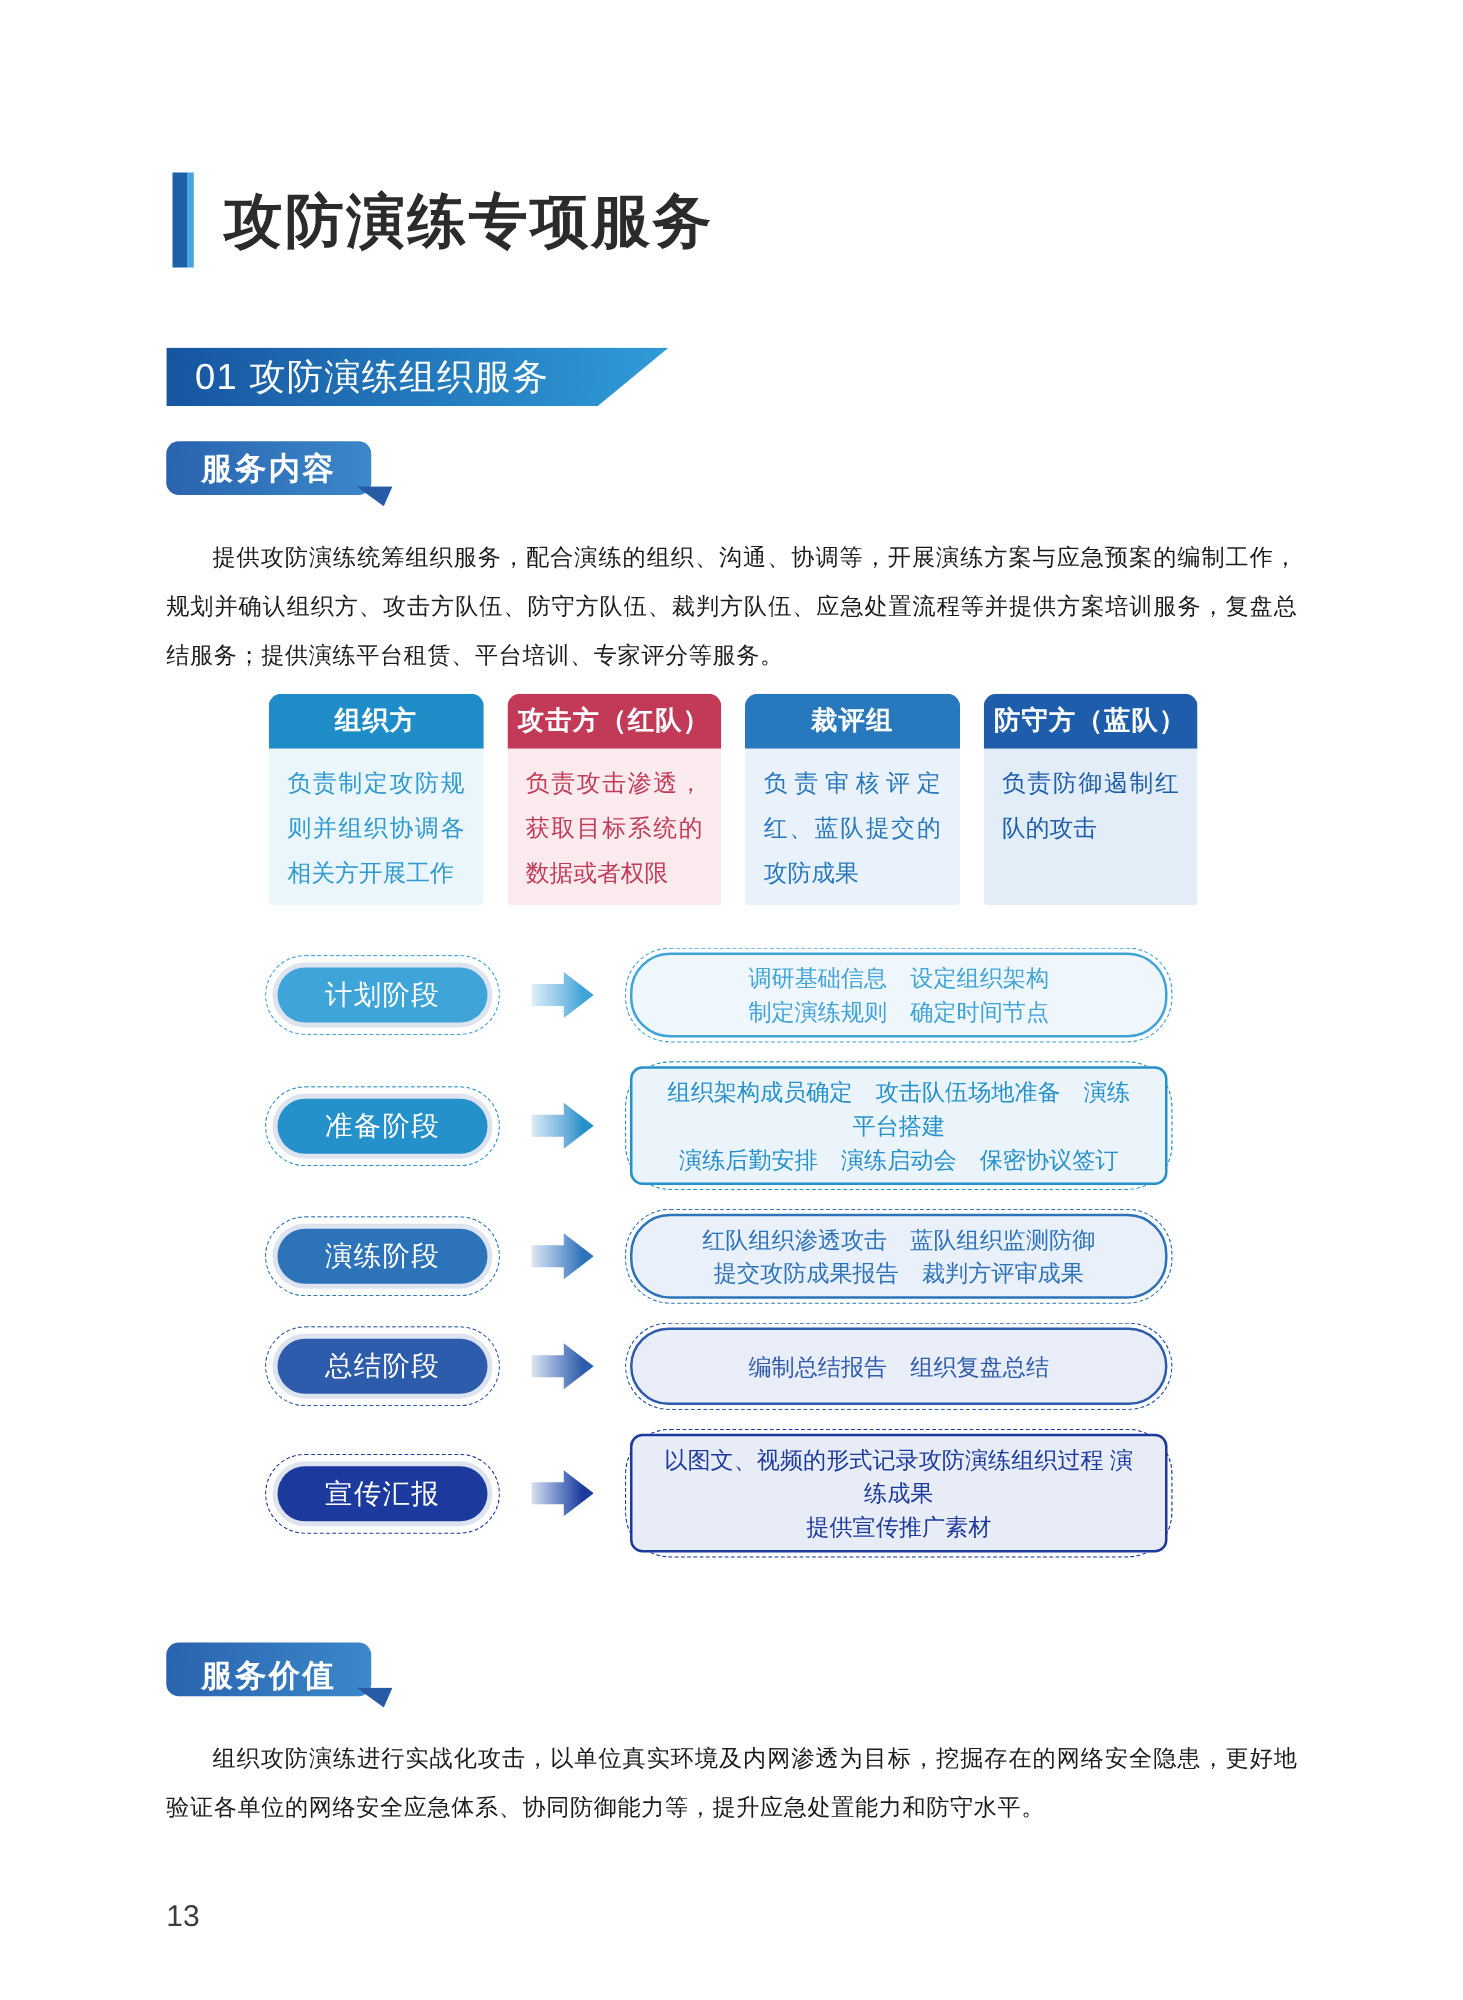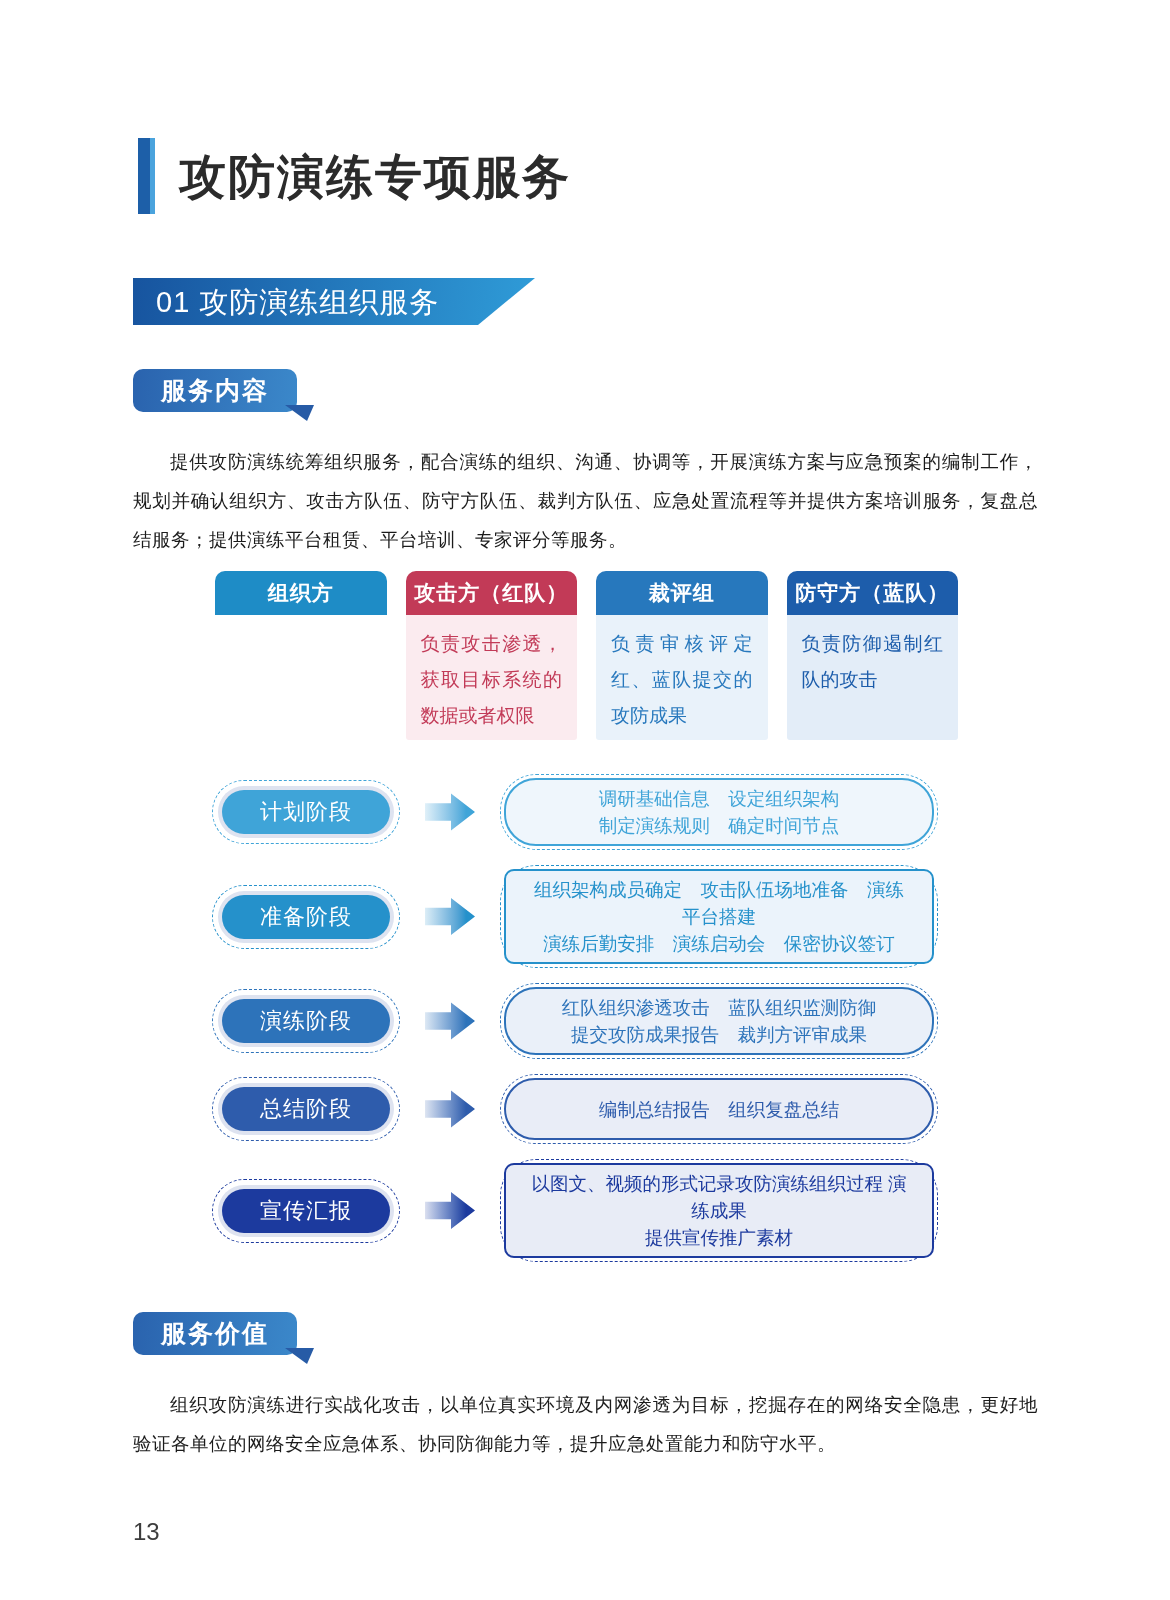--- a/index.html
+++ b/index.html
@@ -22,22 +22,22 @@
   .tag{
     position:relative;width:164px;height:43px;border-radius:10px;
     background:linear-gradient(95deg,var(--f),var(--t));
     color:#fff;font-size:25px;font-weight:700;letter-spacing:2px;
     display:flex;align-items:center;justify-content:center;
   }
   .tag-tail{
     position:absolute;right:-17px;bottom:-9px;width:29px;height:16px;
     background:var(--tail);clip-path:polygon(0 0,100% 0,76% 100%);
   }
-  .tag.first{margin:44px 0 0 133px;}
-  .tag.second{margin:50px 0 0 133px;}
+  .tag.first{margin:28px 0 0 133px;}
+  .tag.second{margin:68px 0 0 133px;align-items:flex-end;}
   
   .para{
     margin:30px 132px 0 133px;font-size:18.5px;line-height:39px;color:#1b1b1b;
     text-align:justify;text-indent:2em;letter-spacing:0.5px;
   }
   
   .cards{display:flex;gap:19px;margin:12px 0 0 215px;width:743px;}
   .card{flex:1;display:flex;flex-direction:column;border-radius:10px 10px 3px 3px;overflow:hidden;}
   .card-header{height:44px;line-height:44px;text-align:center;color:#fff;font-size:21px;font-weight:700;background:var(--hc);letter-spacing:1px;}
   .card-body{flex:1;min-height:119px;background:var(--bb);color:var(--tc);font-size:19px;line-height:36px;padding:11px 15px 6px;text-align:justify;box-sizing:border-box;}
@@ -81,20 +81,21 @@
 <div class="tag first" style="--f: #2a63ae; --t: #3b88ca; --tail: #275ba6;">
   <span>服务内容</span>
   <span class="tag-tail"></span>
 </div>
 
 <p class="para">提供攻防演练统筹组织服务，配合演练的组织、沟通、协调等，开展演练方案与应急预案的编制工作，规划并确认组织方、攻击方队伍、防守方队伍、裁判方队伍、应急处置流程等并提供方案培训服务，复盘总结服务；提供演练平台租赁、平台培训、专家评分等服务。</p>
 
 <div class="cards">
   <div class="card" style="--hc: #1e8cc6; --bb: #eaf5fc; --tc: #2e9ace;">
     <div class="card-header">组织方</div>
+    <div class="card-body">负责制定攻防规则并组织协调各相关方开展工作</div>
   </div>
   <div class="card" style="--hc: #c23a57; --bb: #fbebef; --tc: #c23a57;">
     <div class="card-header">攻击方（红队）</div>
     <div class="card-body">负责攻击渗透，获取目标系统的数据或者权限</div>
   </div>
   <div class="card" style="--hc: #2778bd; --bb: #e9f2fa; --tc: #2778bd;">
     <div class="card-header">裁评组</div>
     <div class="card-body">负责审核评定红、蓝队提交的攻防成果</div>
   </div>
   <div class="card" style="--hc: #1d5dab; --bb: #e3edf8; --tc: #1d5dab;">

